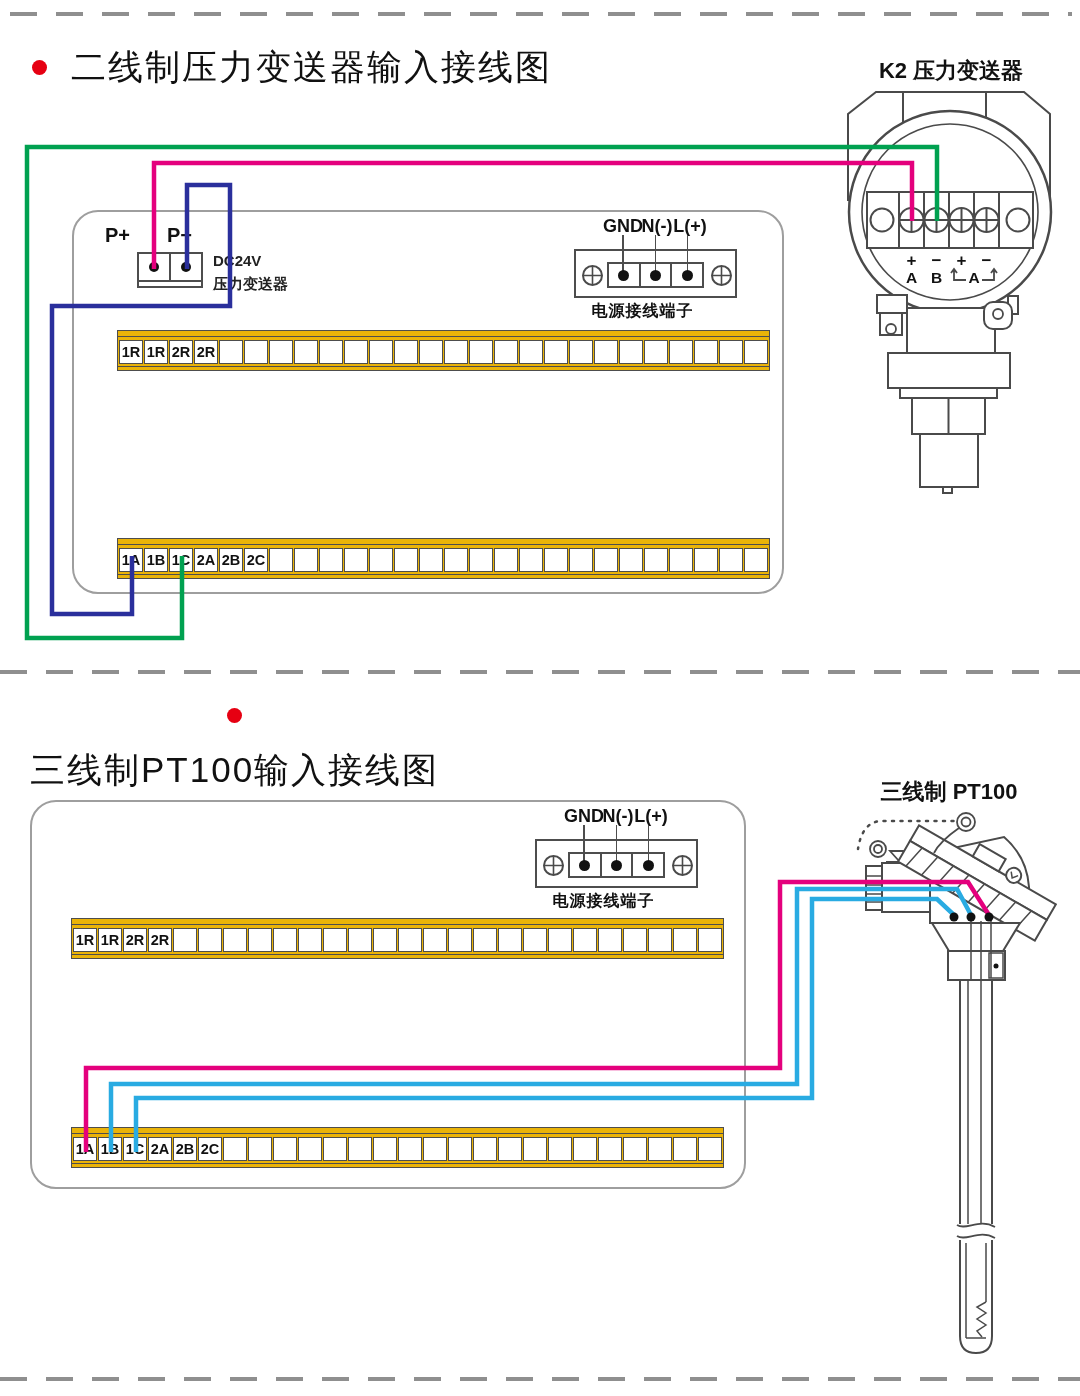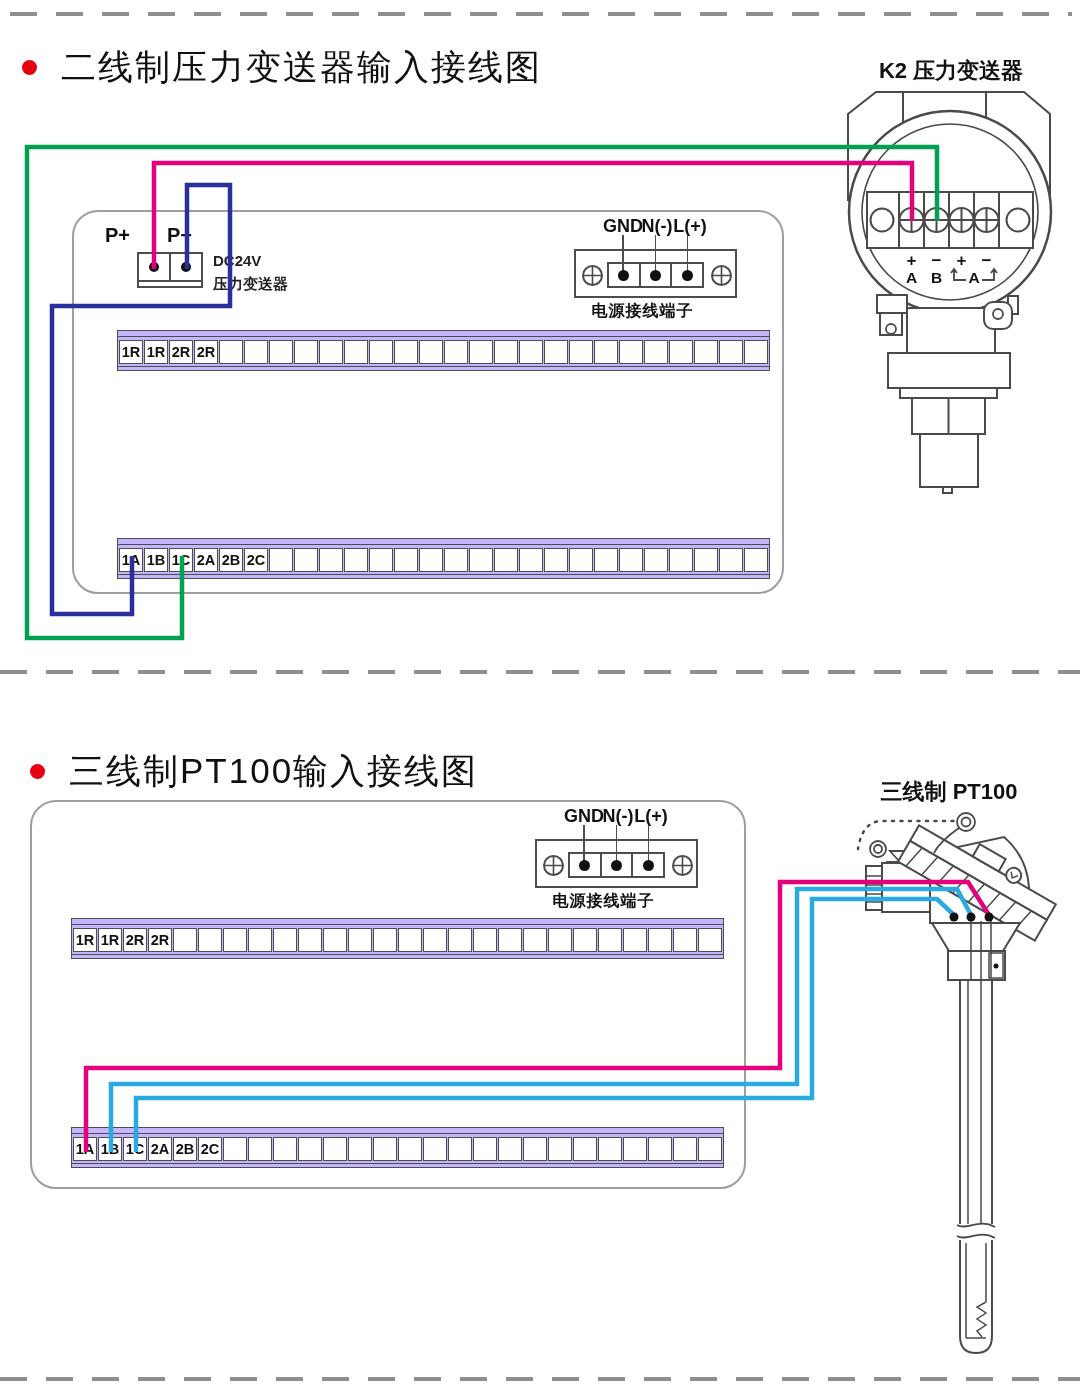--- a/index.html
+++ b/index.html
@@ -7,21 +7,21 @@
         font-family:"Liberation Sans","DejaVu Sans",sans-serif;color:#1a1a1a;}
   .dash{position:absolute;height:3.5px;
         background:repeating-linear-gradient(90deg,#8f8f8f 0 27px,transparent 27px 46px);}
   .sec-title{position:absolute;display:flex;align-items:center;gap:24px;z-index:3;}
   .sec-title .bullet{width:15px;height:15px;border-radius:50%;background:#e60012;flex:0 0 auto;}
   .sec-title .t{font-size:35px;font-weight:500;letter-spacing:2px;color:#111;}
   .panel{position:absolute;border:2px solid #9e9e9e;border-radius:26px;background:#fff;z-index:1;}
   svg.layer{position:absolute;left:0;top:0;z-index:2;pointer-events:none;}
   #wire-layer{z-index:5;}
   
-  .strip{position:absolute;z-index:3;height:41px;box-sizing:border-box;border:1.6px solid #4d4d4d;background:#c4b5fd;}
+  .strip{position:absolute;z-index:3;height:41px;box-sizing:border-box;border:1.6px solid #4d4d4d;background:#eab308;}
   .strip .rail{height:5px;border-bottom:1.6px solid #4d4d4d;}
   .strip .cells{display:flex;gap:1px;padding:2.5px 1px 0 1px;height:24px;box-sizing:content-box;}
   .strip .cell{flex:1 1 0;border:1.6px solid #4d4d4d;box-sizing:border-box;background:#fff;
                display:flex;align-items:center;justify-content:center;
                font-size:14.5px;font-weight:bold;color:#111;letter-spacing:0;}
   .strip .rail2{margin-top:2px;border-top:1.6px solid #4d4d4d;height:3px;}
   
   .pt{position:absolute;width:163px;z-index:3;}
   .pt .lbl{position:absolute;top:0;transform:translateX(-50%);font-size:18px;font-weight:bold;white-space:nowrap;color:#111;}
   .pt .leader{position:absolute;top:19px;height:39px;width:1.6px;background:#4d4d4d;}
@@ -49,25 +49,25 @@
 </style>
 </head>
 <body>
 
 <div class="page">
 
   <div class="dash" style="left:10px;top:12px;width:1062px;"></div>
   <div class="dash" style="left:0px;top:670px;width:1080px;"></div>
   <div class="dash" style="left:0px;top:1377px;width:1080px;"></div>
 
-  <div class="sec-title" style="left:22px;top:44px;">
+  <div class="sec-title" style="left:32px;top:44px;">
     <span class="bullet"></span>
     <span class="t">二线制压力变送器输入接线图</span>
   </div>
-  <div class="sec-title" style="left:30px;top:748px;">
+  <div class="sec-title" style="left:30px;top:708px;flex-direction:column;">
     <span class="bullet"></span>
     <span class="t">三线制PT100输入接线图</span>
   </div>
 
   <div class="panel" style="left:72px;top:210px;width:708px;height:380px;"></div>
   <div class="panel" style="left:30px;top:800px;width:712px;height:385px;"></div>
 
   <svg id="devices" class="layer" width="1080" height="1396" viewBox="0 0 1080 1396">
     <g stroke="#4a4a4a" fill="none" stroke-width="2">
       <text x="951" y="78" text-anchor="middle" font-size="22" font-weight="bold" fill="#111" stroke="none">K2  压力变送器</text>

